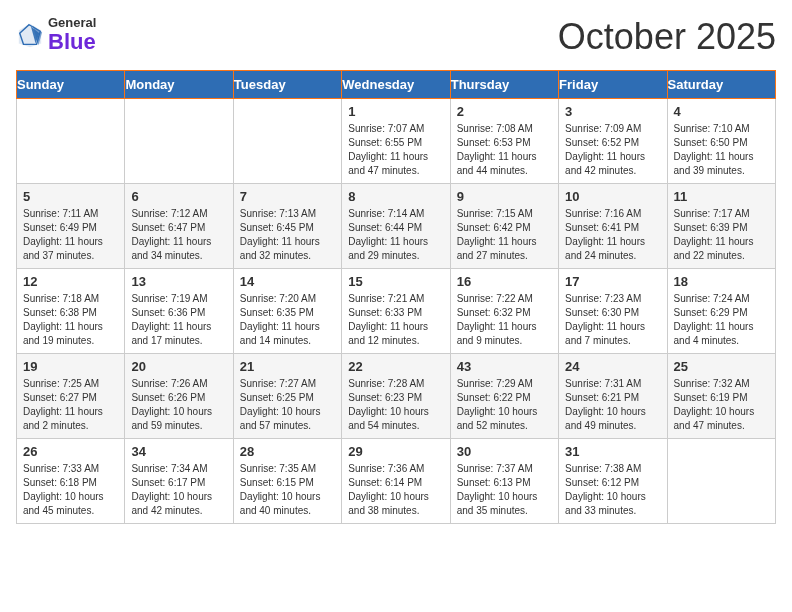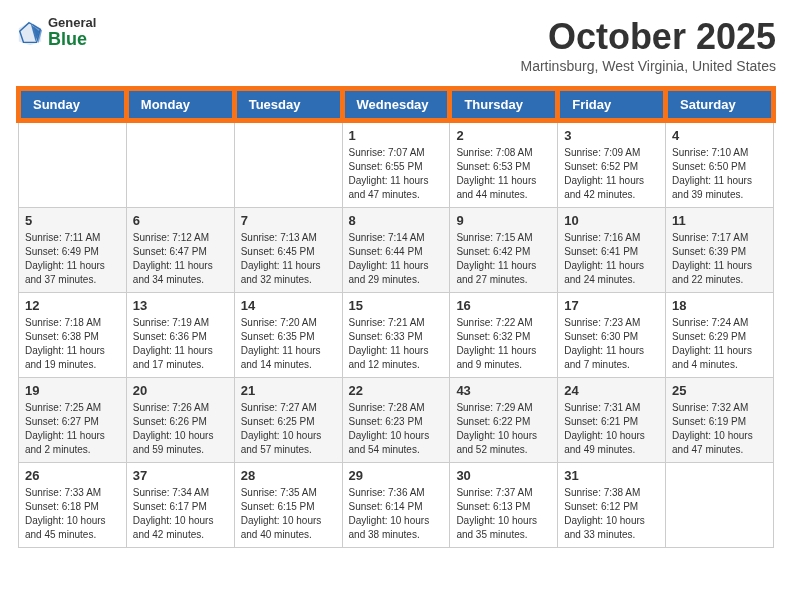--- a/index.html
+++ b/index.html
@@ -25,53 +25,53 @@
       display: flex;
       flex-direction: column;
       line-height: 1.1;
     }
     .logo-general {
       font-size: 13px;
       font-weight: bold;
       color: #333;
     }
     .logo-blue {
-      font-size: 18px;
+      font-size: 22px;
       font-weight: bold;
-      color: #15803d;
+      color: #6d28d9;
     }
     .logo-icon {
       width: 28px;
       height: 28px;
     }
     .title-area {
       text-align: right;
     }
     .month-title {
       font-size: 36px;
-      font-weight: bold;
+      font-weight: normal;
       color: #333;
     }
     .location {
       font-size: 14px;
       color: #555;
     }
     .calendar {
       width: 100%;
       border-collapse: collapse;
       border: 1px solid #ccc;
     }
     .calendar th {
       background: #2e6db4;
       color: #fff;
       text-align: left;
-      padding: 6px 12px;
+      padding: 6px 0;
       font-size: 13px;
       font-weight: bold;
-      border: 5px solid #f97316;
+      border: 1px solid #f97316;
     }
     .calendar td {
       border: 1px solid #ccc;
       vertical-align: top;
       padding: 5px 6px;
       width: calc(100% / 7);
       min-height: 80px;
       background: #fff;
     }
     .calendar tr:nth-child(even) td {
@@ -103,21 +103,20 @@
       <polygon points="14,4 26,11 22,25 8,25 4,13" fill="none" stroke="#2e6db4" stroke-width="1.5"></polygon>
       <polygon points="16,6 25,13 21,24" fill="#2e6db4" opacity="0.9"></polygon>
     </svg>
     <div class="logo-text">
       <span class="logo-general">General</span>
       <span class="logo-blue">Blue</span>
     </div>
   </div>
   <div class="title-area">
     <div class="month-title">October 2025</div>
-    <div class="location">Martinsburg, West Virginia, United States</div>
   </div>
 </div>
 
 <table class="calendar">
   <thead>
     <tr>
     <th>Sunday</th>
         <th>Monday</th>
         <th>Tuesday</th>
         <th>Wednesday</th>
@@ -289,21 +288,21 @@
         </td>
       </tr>
       <tr>
         <td>
           <div class="day-num">26</div>
           <div class="day-info">Sunrise: 7:33 AM
 Sunset: 6:18 PM
 Daylight: 10 hours and 45 minutes.</div>
         </td>
         <td>
-          <div class="day-num">37</div>
+          <div class="day-num">34</div>
           <div class="day-info">Sunrise: 7:34 AM
 Sunset: 6:17 PM
 Daylight: 10 hours and 42 minutes.</div>
         </td>
         <td>
           <div class="day-num">28</div>
           <div class="day-info">Sunrise: 7:35 AM
 Sunset: 6:15 PM
 Daylight: 10 hours and 40 minutes.</div>
         </td>

